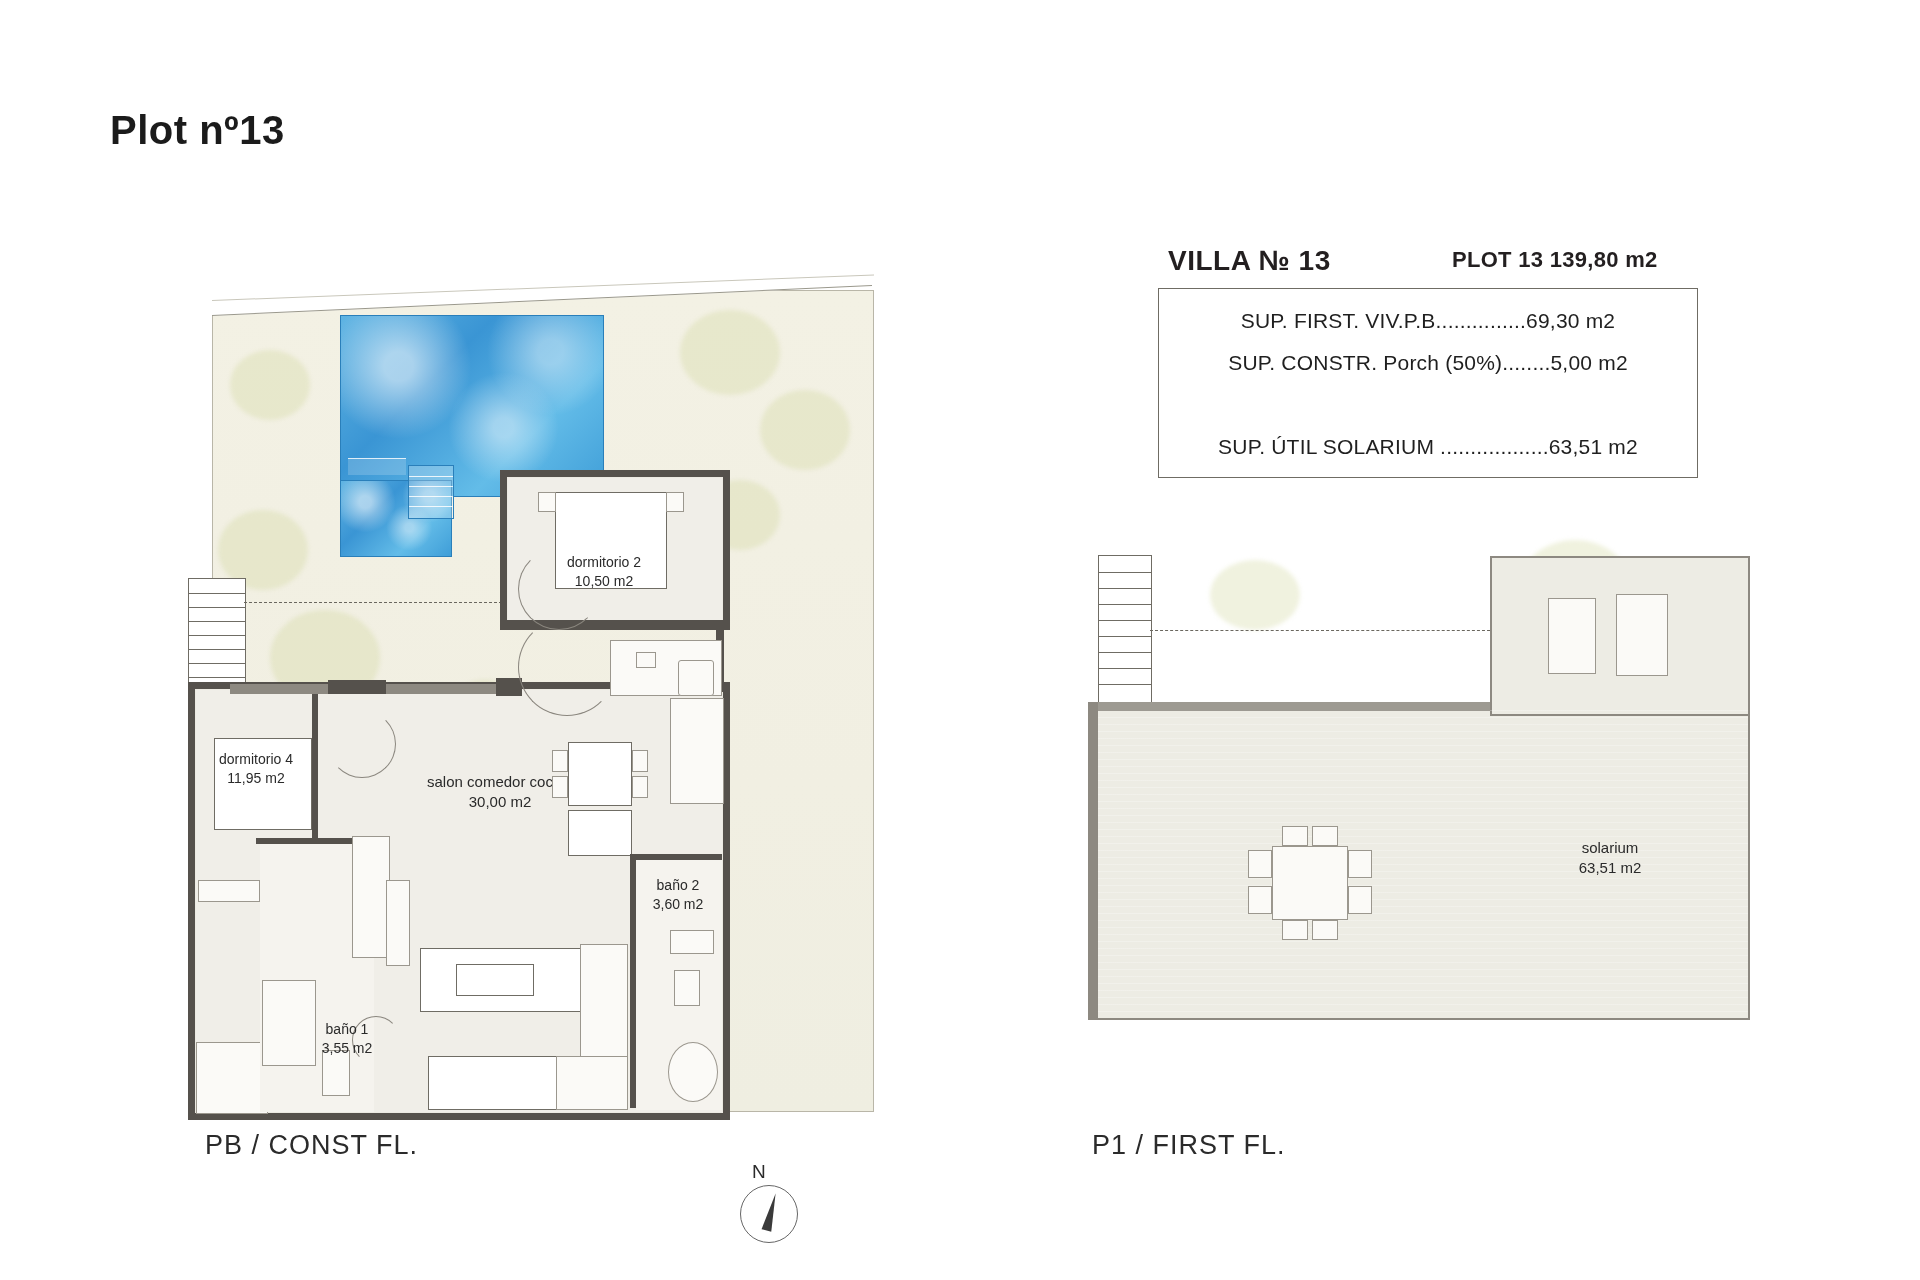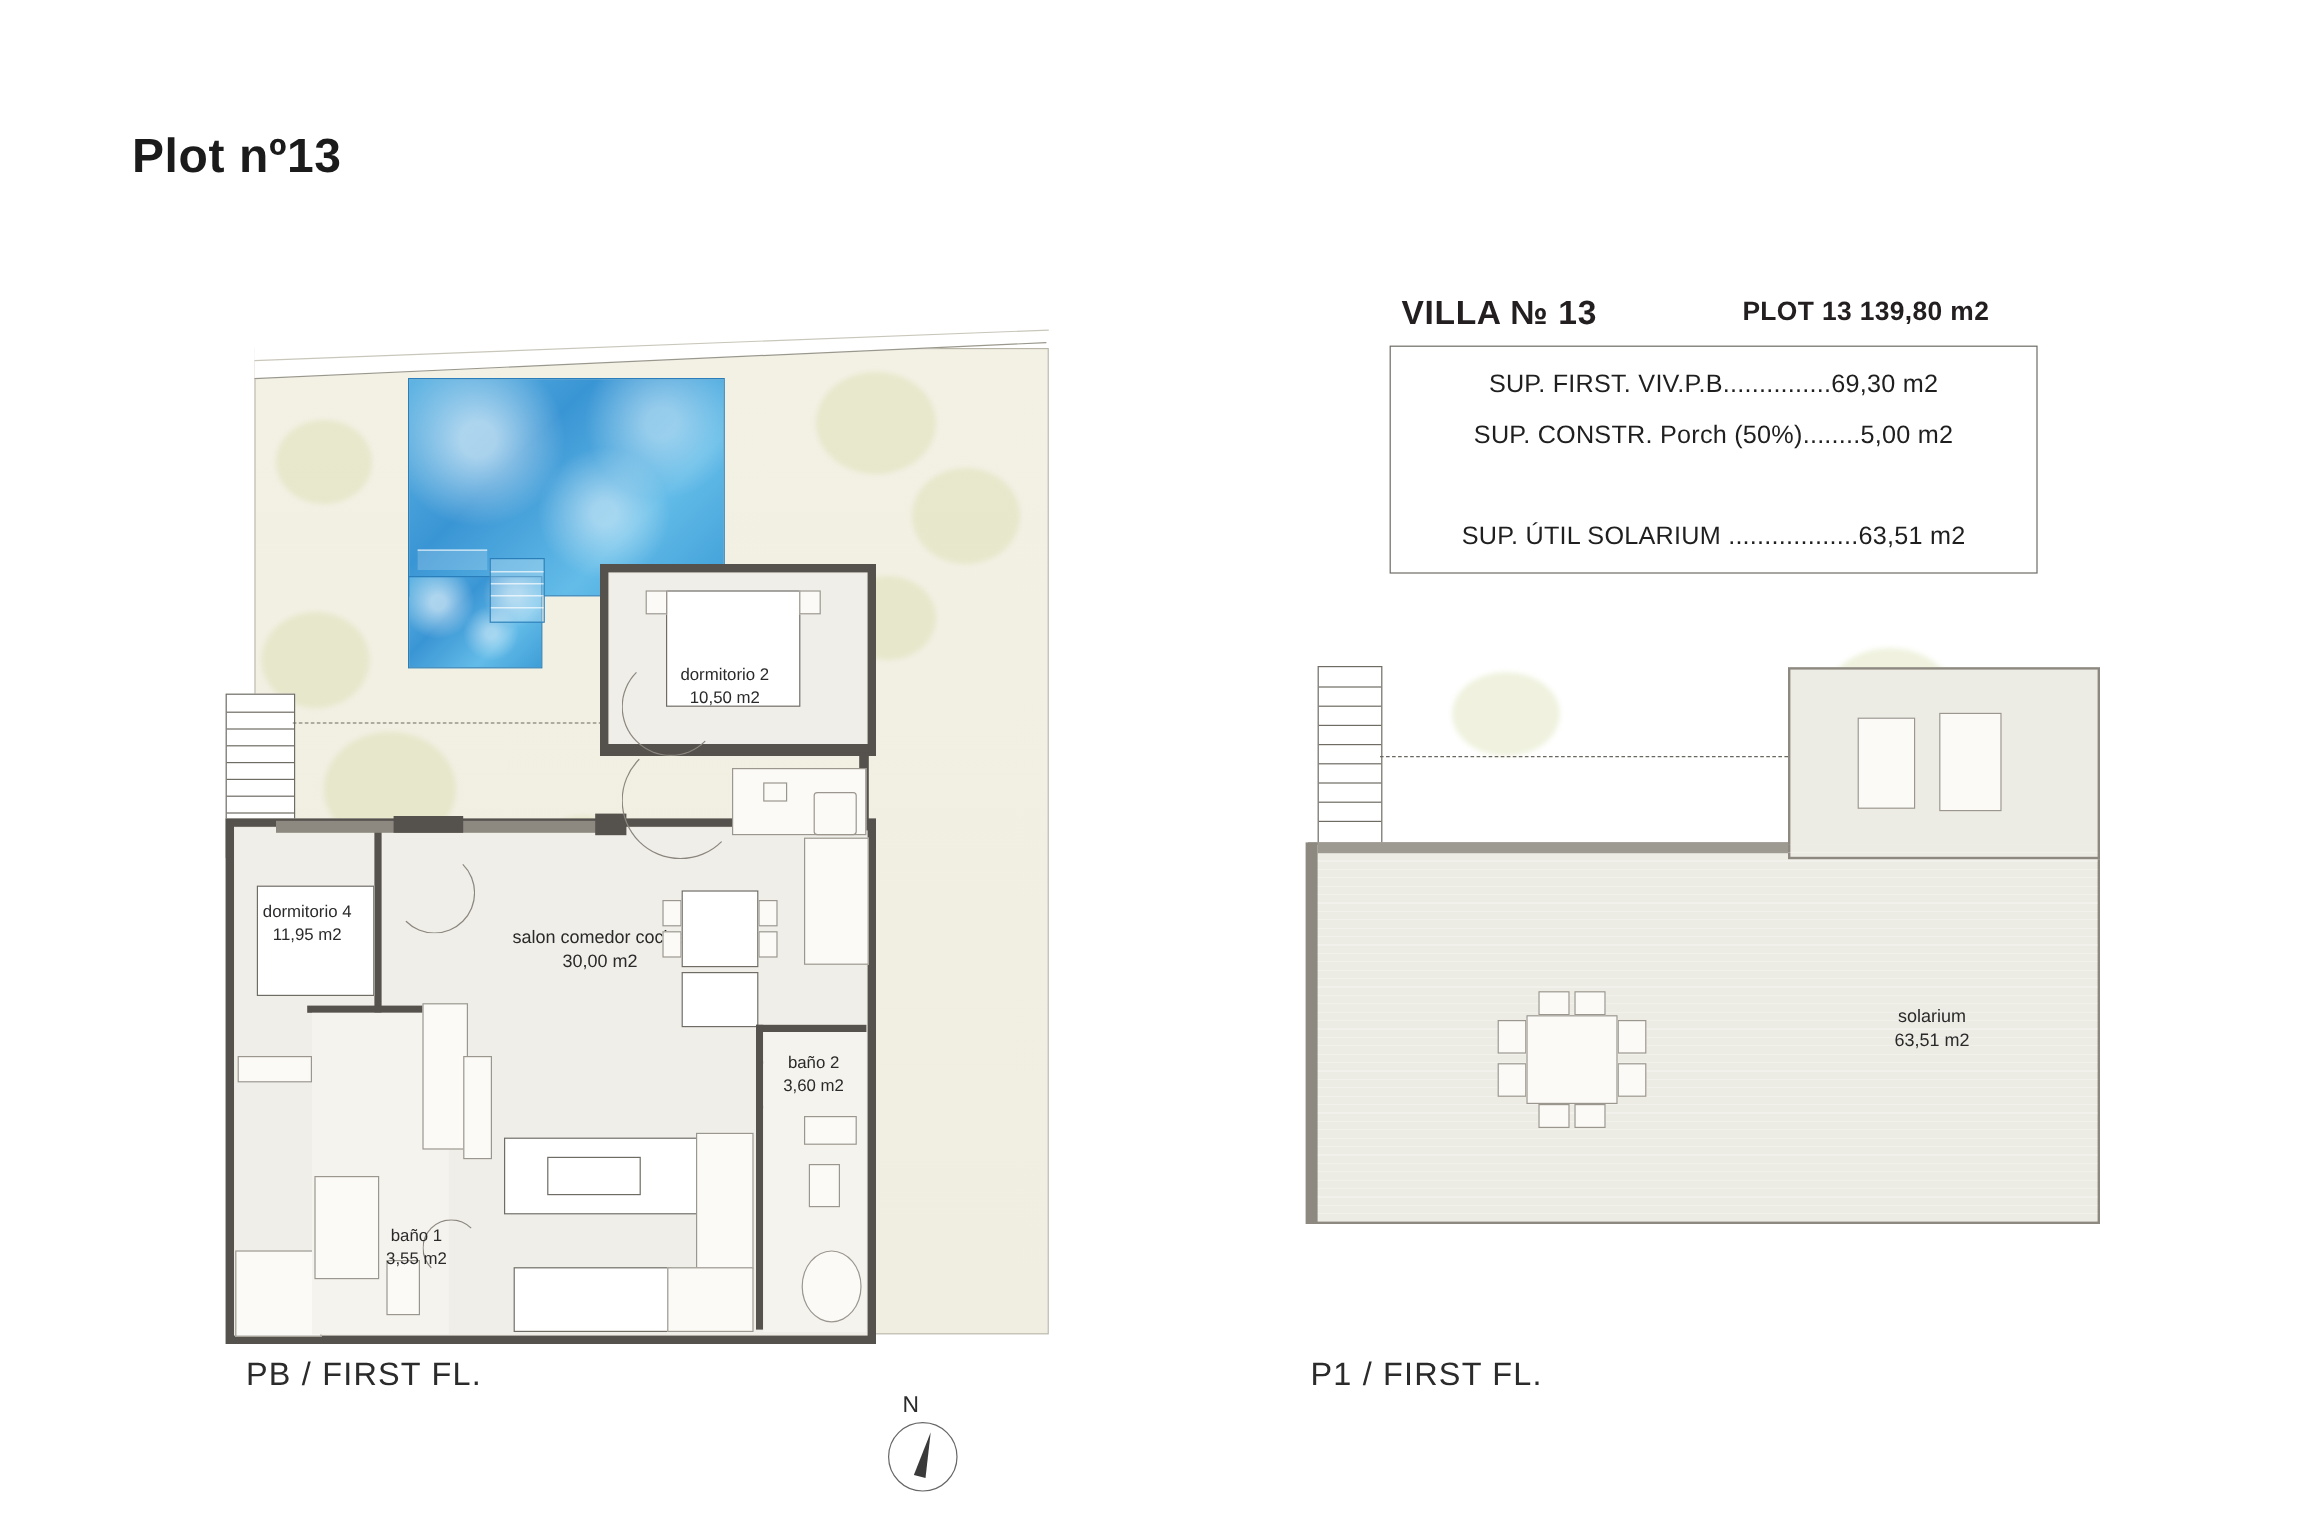--- a/index.html
+++ b/index.html
@@ -391,21 +391,21 @@
     <div class="room" style="left:436px;top:580px;width:86px;height:250px;background:#f5f3ee;"></div>
     <div class="furn-thin" style="left:470px;top:650px;width:42px;height:22px;"></div>
     <div class="furn-thin" style="left:474px;top:690px;width:24px;height:34px;"></div>
     <div class="furn-thin" style="left:468px;top:762px;width:48px;height:58px;border-radius:50%;"></div>
     <div class="lbl" style="left:430px;top:596px;width:96px;">
       <span class="n">baño 2</span>
       <span class="n">3,60 m2</span>
     </div>
   </div>
 
-  <div class="floor-caption" style="left:205px;top:1130px;">PB / FIRST FL.</div>
+  <div class="floor-caption" style="left:205px;top:1130px;">PB / CONST FL.</div>
 
   <div class="compass">
     <div class="nlabel">N</div>
     <div class="circ"></div>
     <div class="needle"></div>
   </div>
 
   <div class="villa-head">VILLA № 13</div>
   <div class="plot-head">PLOT 13 139,80 m2</div>
 

